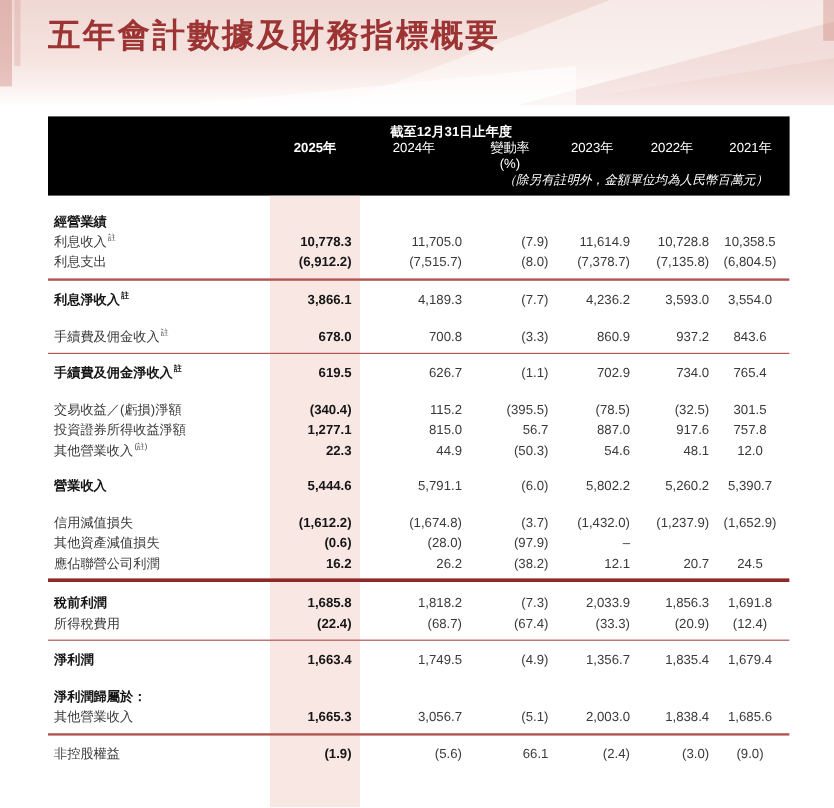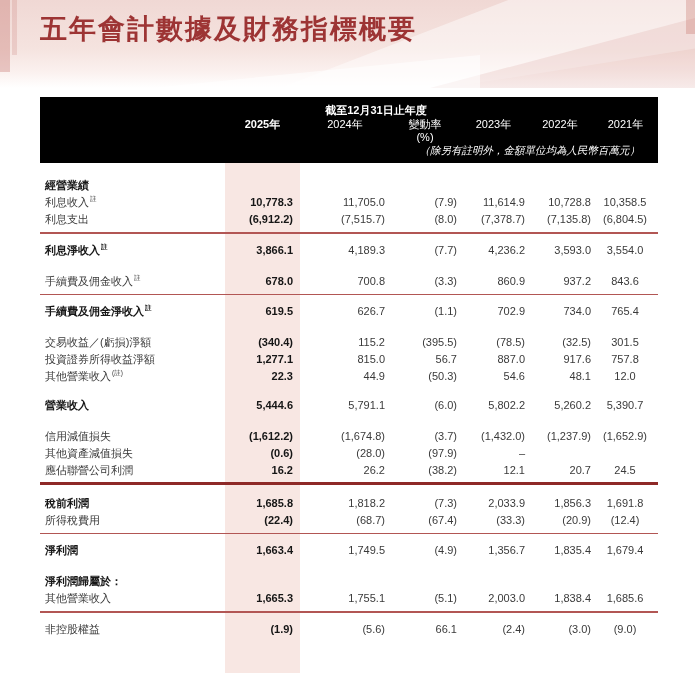--- a/index.html
+++ b/index.html
@@ -247,21 +247,21 @@
           <div class="cell num c1"></div>
           <div class="cell num c2"></div>
           <div class="cell num c3"></div>
           <div class="cell num c4"></div>
           <div class="cell num c5"></div>
           <div class="cell num c6"></div>
         </div>
         <div class="grid trow item">
           <div class="cell label">其他營業收入</div>
           <div class="cell num c1">1,665.3</div>
-          <div class="cell num c2">1,755.1</div>
+          <div class="cell num c2">3,056.7</div>
           <div class="cell num c3">(5.1)</div>
           <div class="cell num c4">2,003.0</div>
           <div class="cell num c5">1,838.4</div>
           <div class="cell num c6">1,685.6</div>
         </div>
         <div class="rule"></div>
         <div class="grid trow item">
           <div class="cell label">非控股權益</div>
           <div class="cell num c1">(1.9)</div>
           <div class="cell num c2">(5.6)</div>

